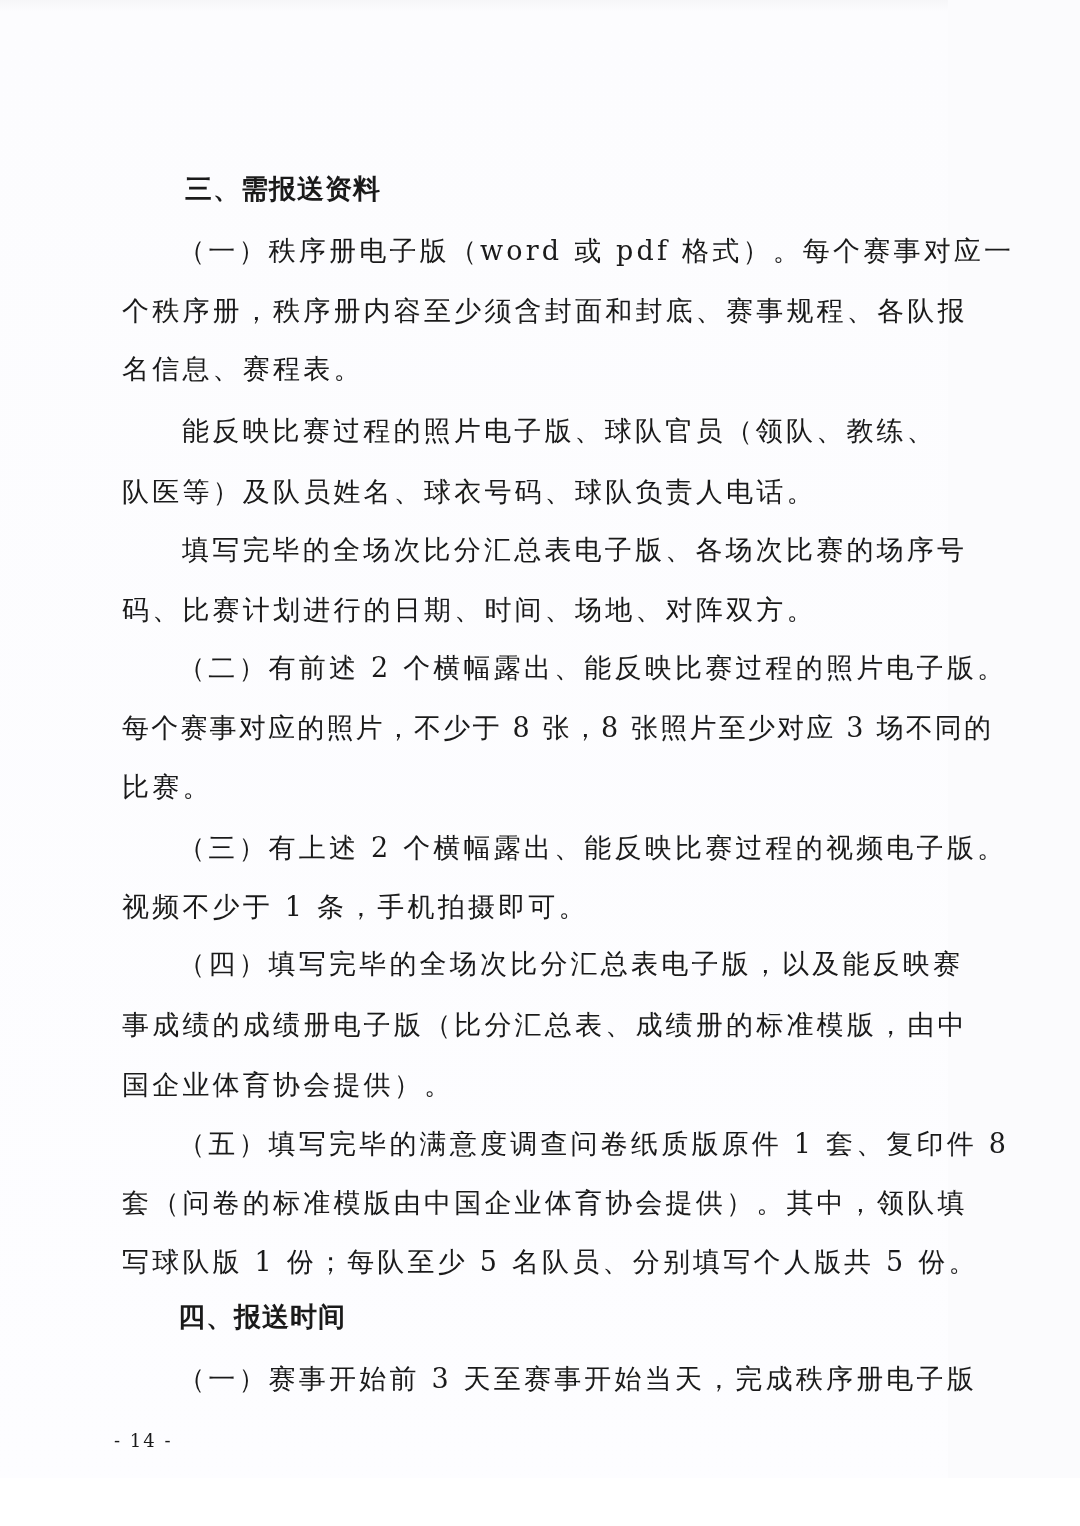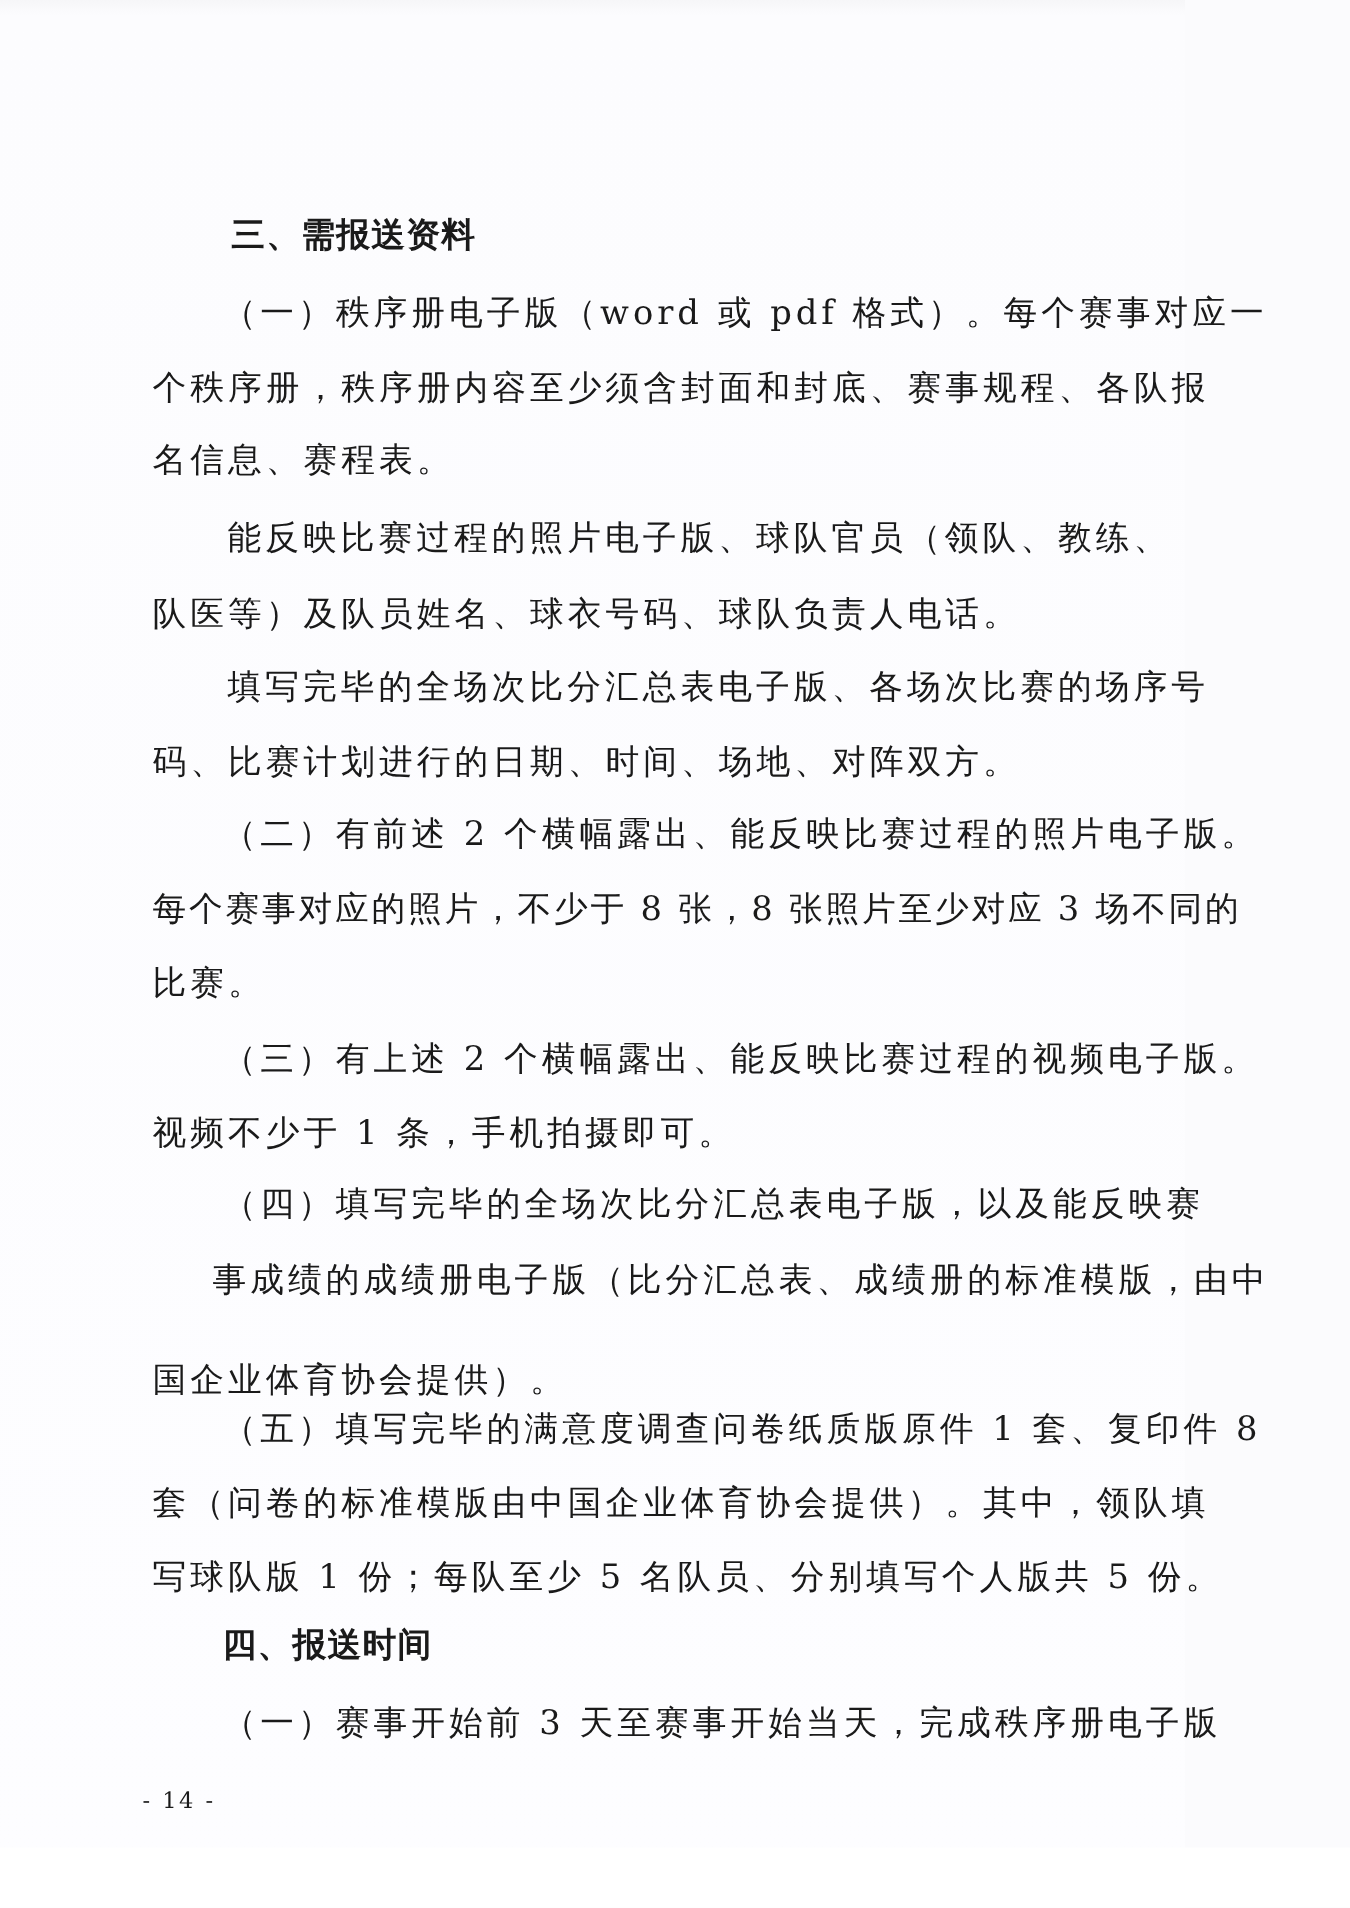--- a/index.html
+++ b/index.html
@@ -55,22 +55,22 @@
     <div class="line" style="top:593px;">码、比赛计划进行的日期、时间、场地、对阵双方。</div>
 
     <div class="line" style="left:56px; top:651px;">（二）有前述 2 个横幅露出、能反映比赛过程的照片电子版。</div>
     <div class="line" style="top:711px; letter-spacing:2.2px;">每个赛事对应的照片，不少于 8 张，8 张照片至少对应 3 场不同的</div>
     <div class="line" style="top:770px;">比赛。</div>
 
     <div class="line" style="left:56px; top:831px;">（三）有上述 2 个横幅露出、能反映比赛过程的视频电子版。</div>
     <div class="line" style="top:890px;">视频不少于 1 条，手机拍摄即可。</div>
 
     <div class="line" style="left:56px; top:947px;">（四）填写完毕的全场次比分汇总表电子版，以及能反映赛</div>
-    <div class="line" style="top:1008px;margin-left:48px;">事成绩的成绩册电子版（比分汇总表、成绩册的标准模版，由中</div>
-    <div class="line" style="top:1068px;margin-top:20px;">国企业体育协会提供）。</div>
+    <div class="line" style="top:1008px;">事成绩的成绩册电子版（比分汇总表、成绩册的标准模版，由中</div>
+    <div class="line" style="top:1068px;">国企业体育协会提供）。</div>
 
     <div class="line" style="left:56px; top:1127px;">（五）填写完毕的满意度调查问卷纸质版原件 1 套、复印件 8</div>
     <div class="line" style="top:1186px;">套（问卷的标准模版由中国企业体育协会提供）。其中，领队填</div>
     <div class="line" style="top:1245px;">写球队版 1 份；每队至少 5 名队员、分别填写个人版共 5 份。</div>
   </div>
 
   <div class="text-block" style="top:0;">
     <div class="line heading" style="left:56px; top:1300px;">四、报送时间</div>
     <div class="line" style="left:56px; top:1362px;">（一）赛事开始前 3 天至赛事开始当天，完成秩序册电子版</div>
   </div>

